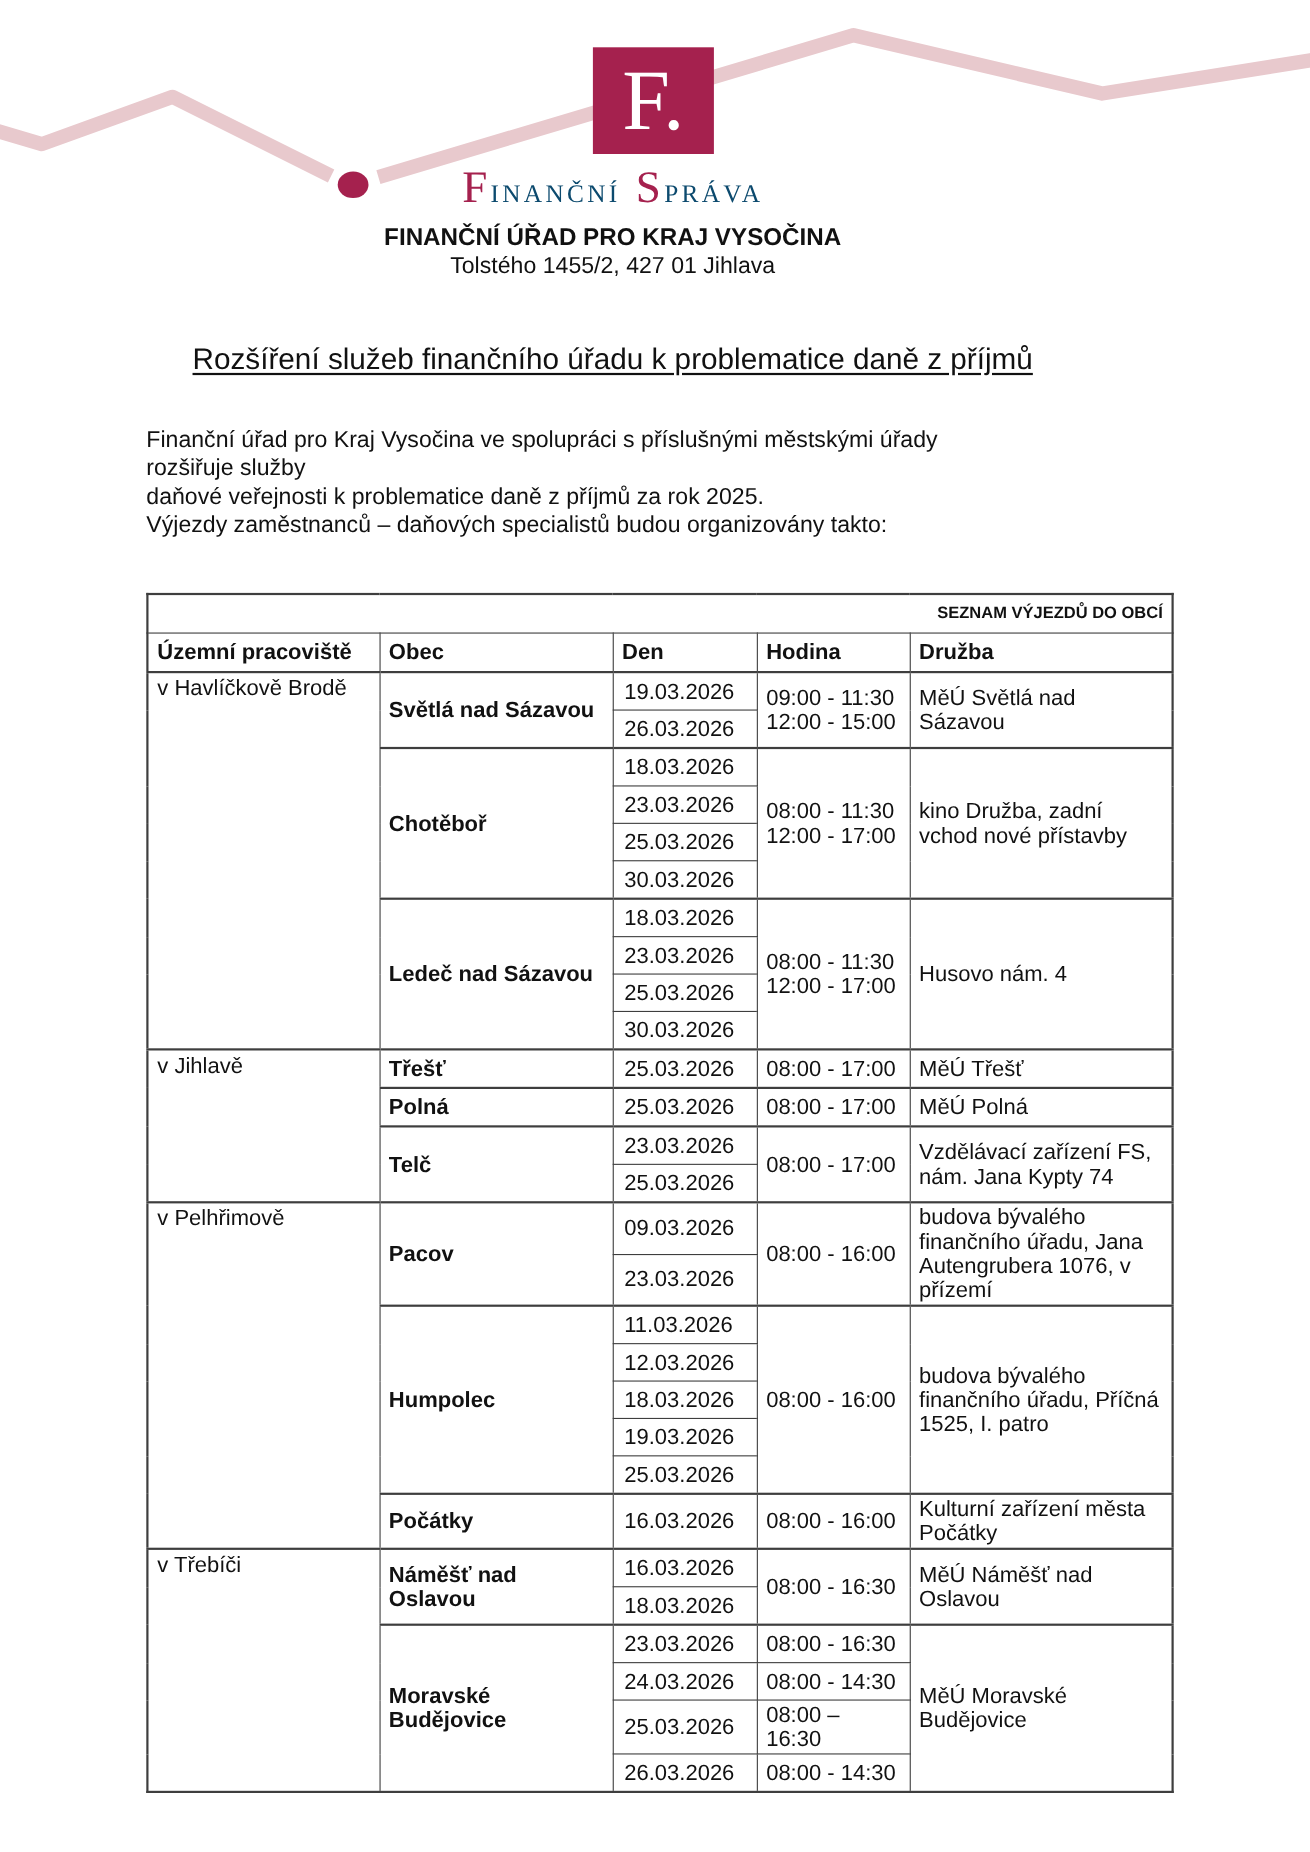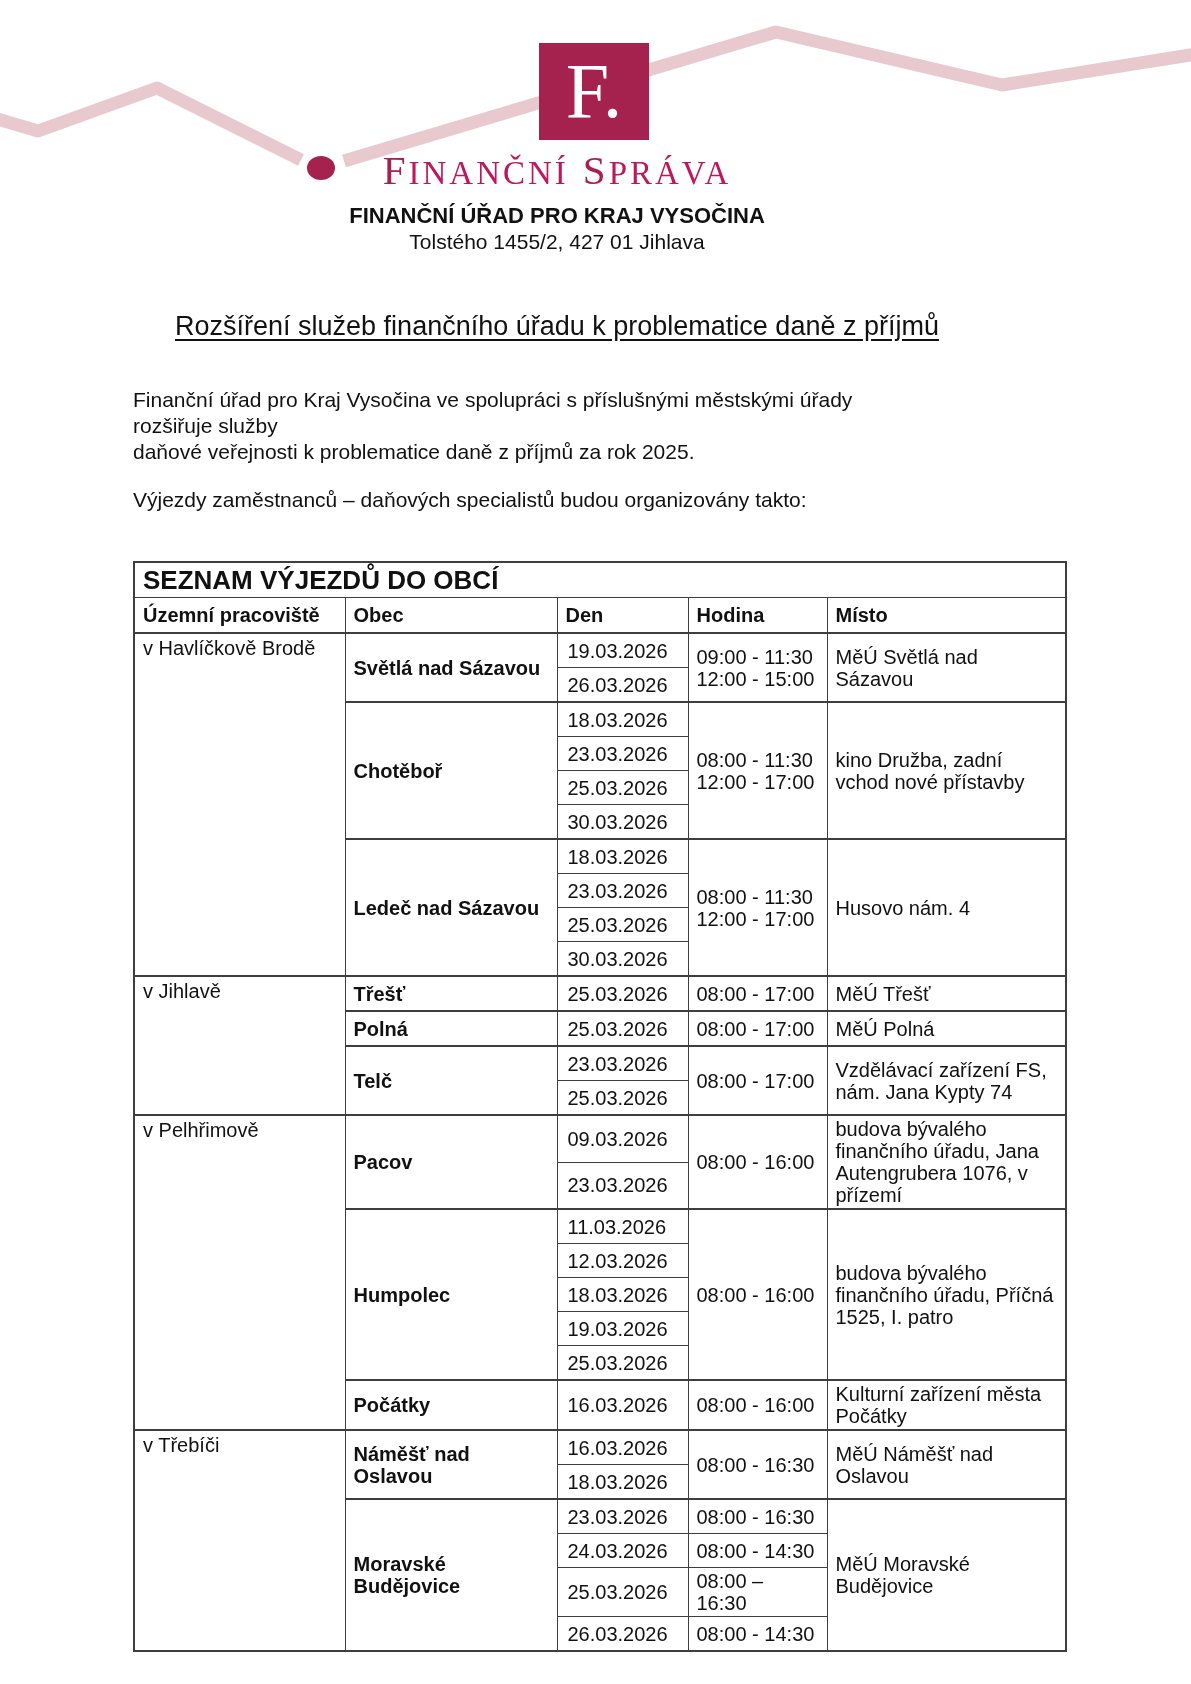--- a/index.html
+++ b/index.html
@@ -25,21 +25,21 @@
     font-size:78px; line-height:95px; color:#ffffff;
   }
   .brand {
     position:absolute; left:133px; top:146px; width:848px;
     text-align:center;
     font-family:"Liberation Serif", serif;
     letter-spacing:3px;
     white-space:nowrap;
   }
   .brand .accent { color:#A5214E; font-size:41px; }
-  .brand .grayp  { color:#be185d; font-size:33px; }
+  .brand .grayp  { color:#0c4a6e; font-size:23px; }
   .brand .word-gap { display:inline-block; width:14px; }
 
   .content { position:absolute; left:133px; top:0; width:764px; }
 
   .office-name {
     margin-top:203px; text-align:center; width:848px;
     font-weight:bold; font-size:22px; line-height:26px;
   }
   .office-address {
     text-align:center; width:848px;
@@ -49,41 +49,41 @@
     margin-top:58px; text-align:center; width:848px;
     font-size:27px; line-height:26px;
     text-decoration:underline;
     text-underline-offset:4px;
   }
   .para {
     margin:0; font-size:21px; line-height:26px;
     white-space:pre-line;
   }
   .para-intro    { margin-top:48px; }
-  .para-schedule { margin-top:22px; }
+  .para-schedule { }
 
   table.trips {
     margin-top:48px;
     width:932px;
     border-collapse:collapse;
     table-layout:fixed;
     font-size:20px;
     line-height:22px;
   }
   table.trips col.c-office { width:211px; }
   table.trips col.c-town   { width:212px; }
   table.trips col.c-den    { width:131px; }
   table.trips col.c-hod    { width:139px; }
   table.trips col.c-misto  { width:239px; }
 
   table.trips, table.trips td, table.trips th { border:1px solid #3E3E3E; }
   table.trips { border-width:2px; }
 
   th.tbl-title {
-    font-size:26px; font-weight:bold; text-align:left;
+    font-size:15px; font-weight:bold; text-align:right;
     height:30px; padding:2px 8px;
     border-bottom-width:2px;
     margin-top:31px;
   }
   th.col-h {
     font-weight:bold; text-align:left;
     height:30px; padding:2px 8px;
     border-bottom-width:2px;
   }
   tbody td { height:29px; padding:2px 8px; vertical-align:middle; }
@@ -131,21 +131,21 @@
       </colgroup>
       <thead>
         <tr>
           <th class="tbl-title" colspan="5">SEZNAM VÝJEZDŮ DO OBCÍ</th>
         </tr>
         <tr>
           <th class="col-h">Územní pracoviště</th>
           <th class="col-h">Obec</th>
           <th class="col-h">Den</th>
           <th class="col-h">Hodina</th>
-          <th class="col-h">Místo</th>
+          <th class="col-h">Družba</th>
         </tr>
       </thead>
       <tbody id="trips-body">
           <tr class="group-start">
             <td class="office" rowspan="10">v Havlíčkově Brodě</td>
             <td class="town" rowspan="2">Světlá nad Sázavou</td>
             <td class="den">19.03.2026</td>
             <td class="hodina" rowspan="2">09:00 - 11:30
 12:00 - 15:00</td>
             <td class="misto" rowspan="2">MěÚ Světlá nad Sázavou</td>

